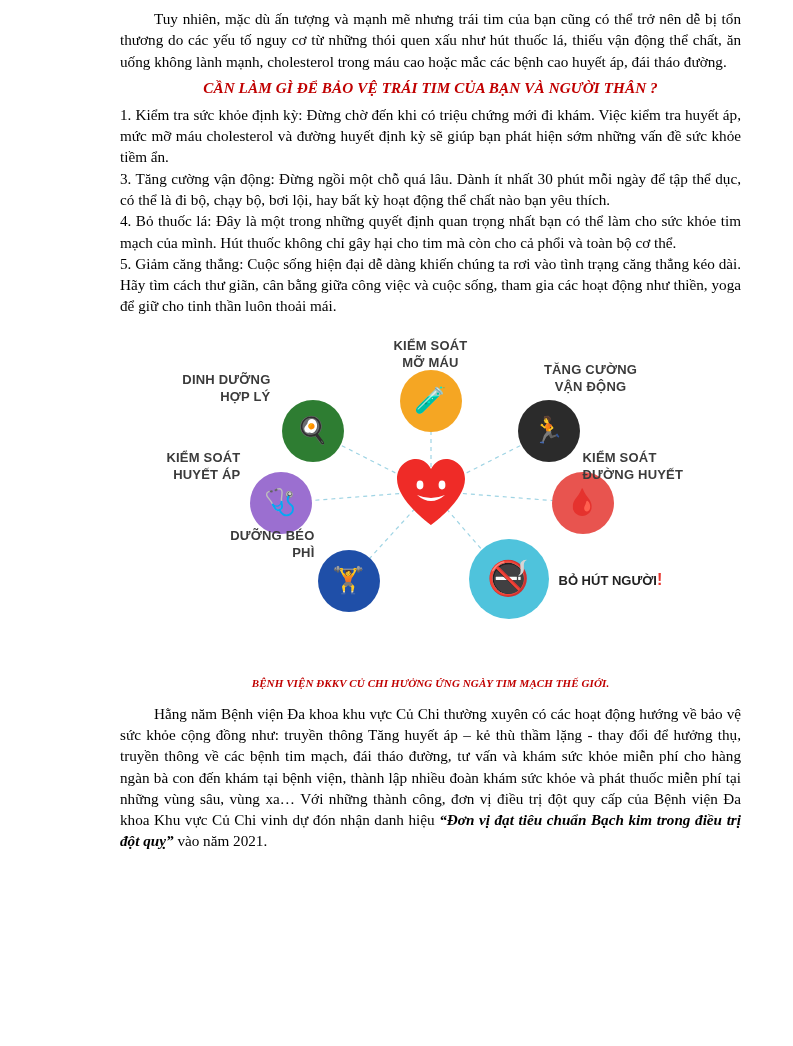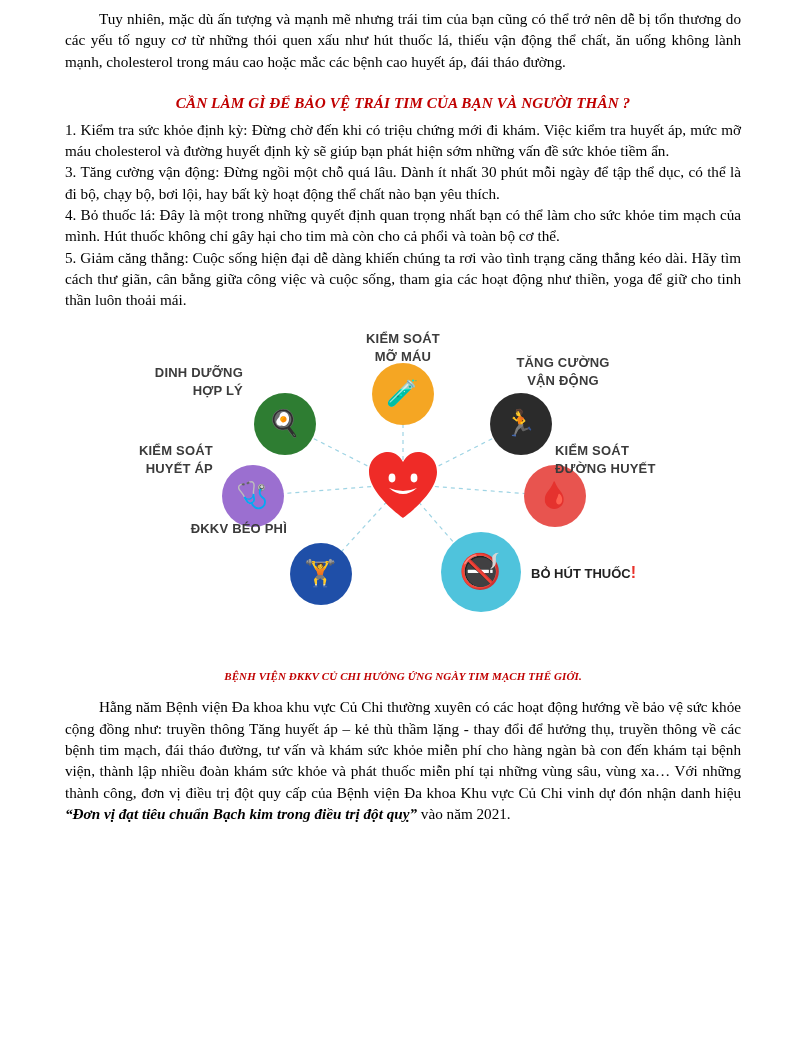--- a/index.html
+++ b/index.html
@@ -12,34 +12,34 @@
     height: 1046px;
     font-family: "Liberation Serif", serif;
     color: #000000;
     overflow: hidden;
   }
   .page {
     position: relative;
     width: 793px;
     height: 1046px;
     box-sizing: border-box;
-    padding: 8px 52px 0 65px;
+    padding: 8px 52px 0 120px;
   }
   p.para {
     margin: 0;
     font-size: 15.2px;
     line-height: 1.40;
     text-align: justify;
     text-justify: inter-word;
   }
   p.para.indent {
     text-indent: 34px;
   }
   h2.heading {
-    margin: 22px 0 7px 0;
+    margin: 7px 0 7px 0;
     font-size: 15.2px;
     font-weight: bold;
     font-style: italic;
     text-align: center;
     color: #C00000;
     letter-spacing: 0.1px;
   }
   h2.heading2 {
     margin: 16px 0 14px 0;
     font-size: 11px;
@@ -169,27 +169,27 @@
       <div class="node n-small" style="left:421px; top:141px; background:#E8544F;">
         <span>🩸</span>
       </div>
       <div class="label left" style="left:452px; top:118px; width:120px; text-align:left;">KIỂM SOÁT
 ĐƯỜNG HUYẾT</div>
 
       <div class="node" style="left:338px; top:208px; width:80px; height:80px; background:#4FC3DC;">
         <span style="font-size:34px;">🚭</span>
       </div>
       <div class="nosmoke-txt" style="left:428px; top:240px;">
-        <span>BỎ HÚT THUỐC</span><span class="excl">!</span>
+        <span>BỎ HÚT NGƯỜI</span><span class="excl">!</span>
       </div>
 
       <div class="node n-small" style="left:187px; top:219px; background:#1F4FA8;">
         <span>🏋</span>
       </div>
-      <div class="label left" style="left:84px; top:196px; width:100px; text-align:right;">ĐKKV BÉO PHÌ</div>
+      <div class="label left" style="left:84px; top:196px; width:100px; text-align:right;">DƯỠNG BÉO PHÌ</div>
 
       <div class="node n-small" style="left:119px; top:141px; background:#9B6FD0;">
         <span>🩺</span>
       </div>
       <div class="label left" style="left:10px; top:118px; width:100px; text-align:right;">KIỂM SOÁT
 HUYẾT ÁP</div>
 
       <div class="node n-small" style="left:151px; top:69px; background:#2E7D32;">
         <span>🍳</span>
       </div>

